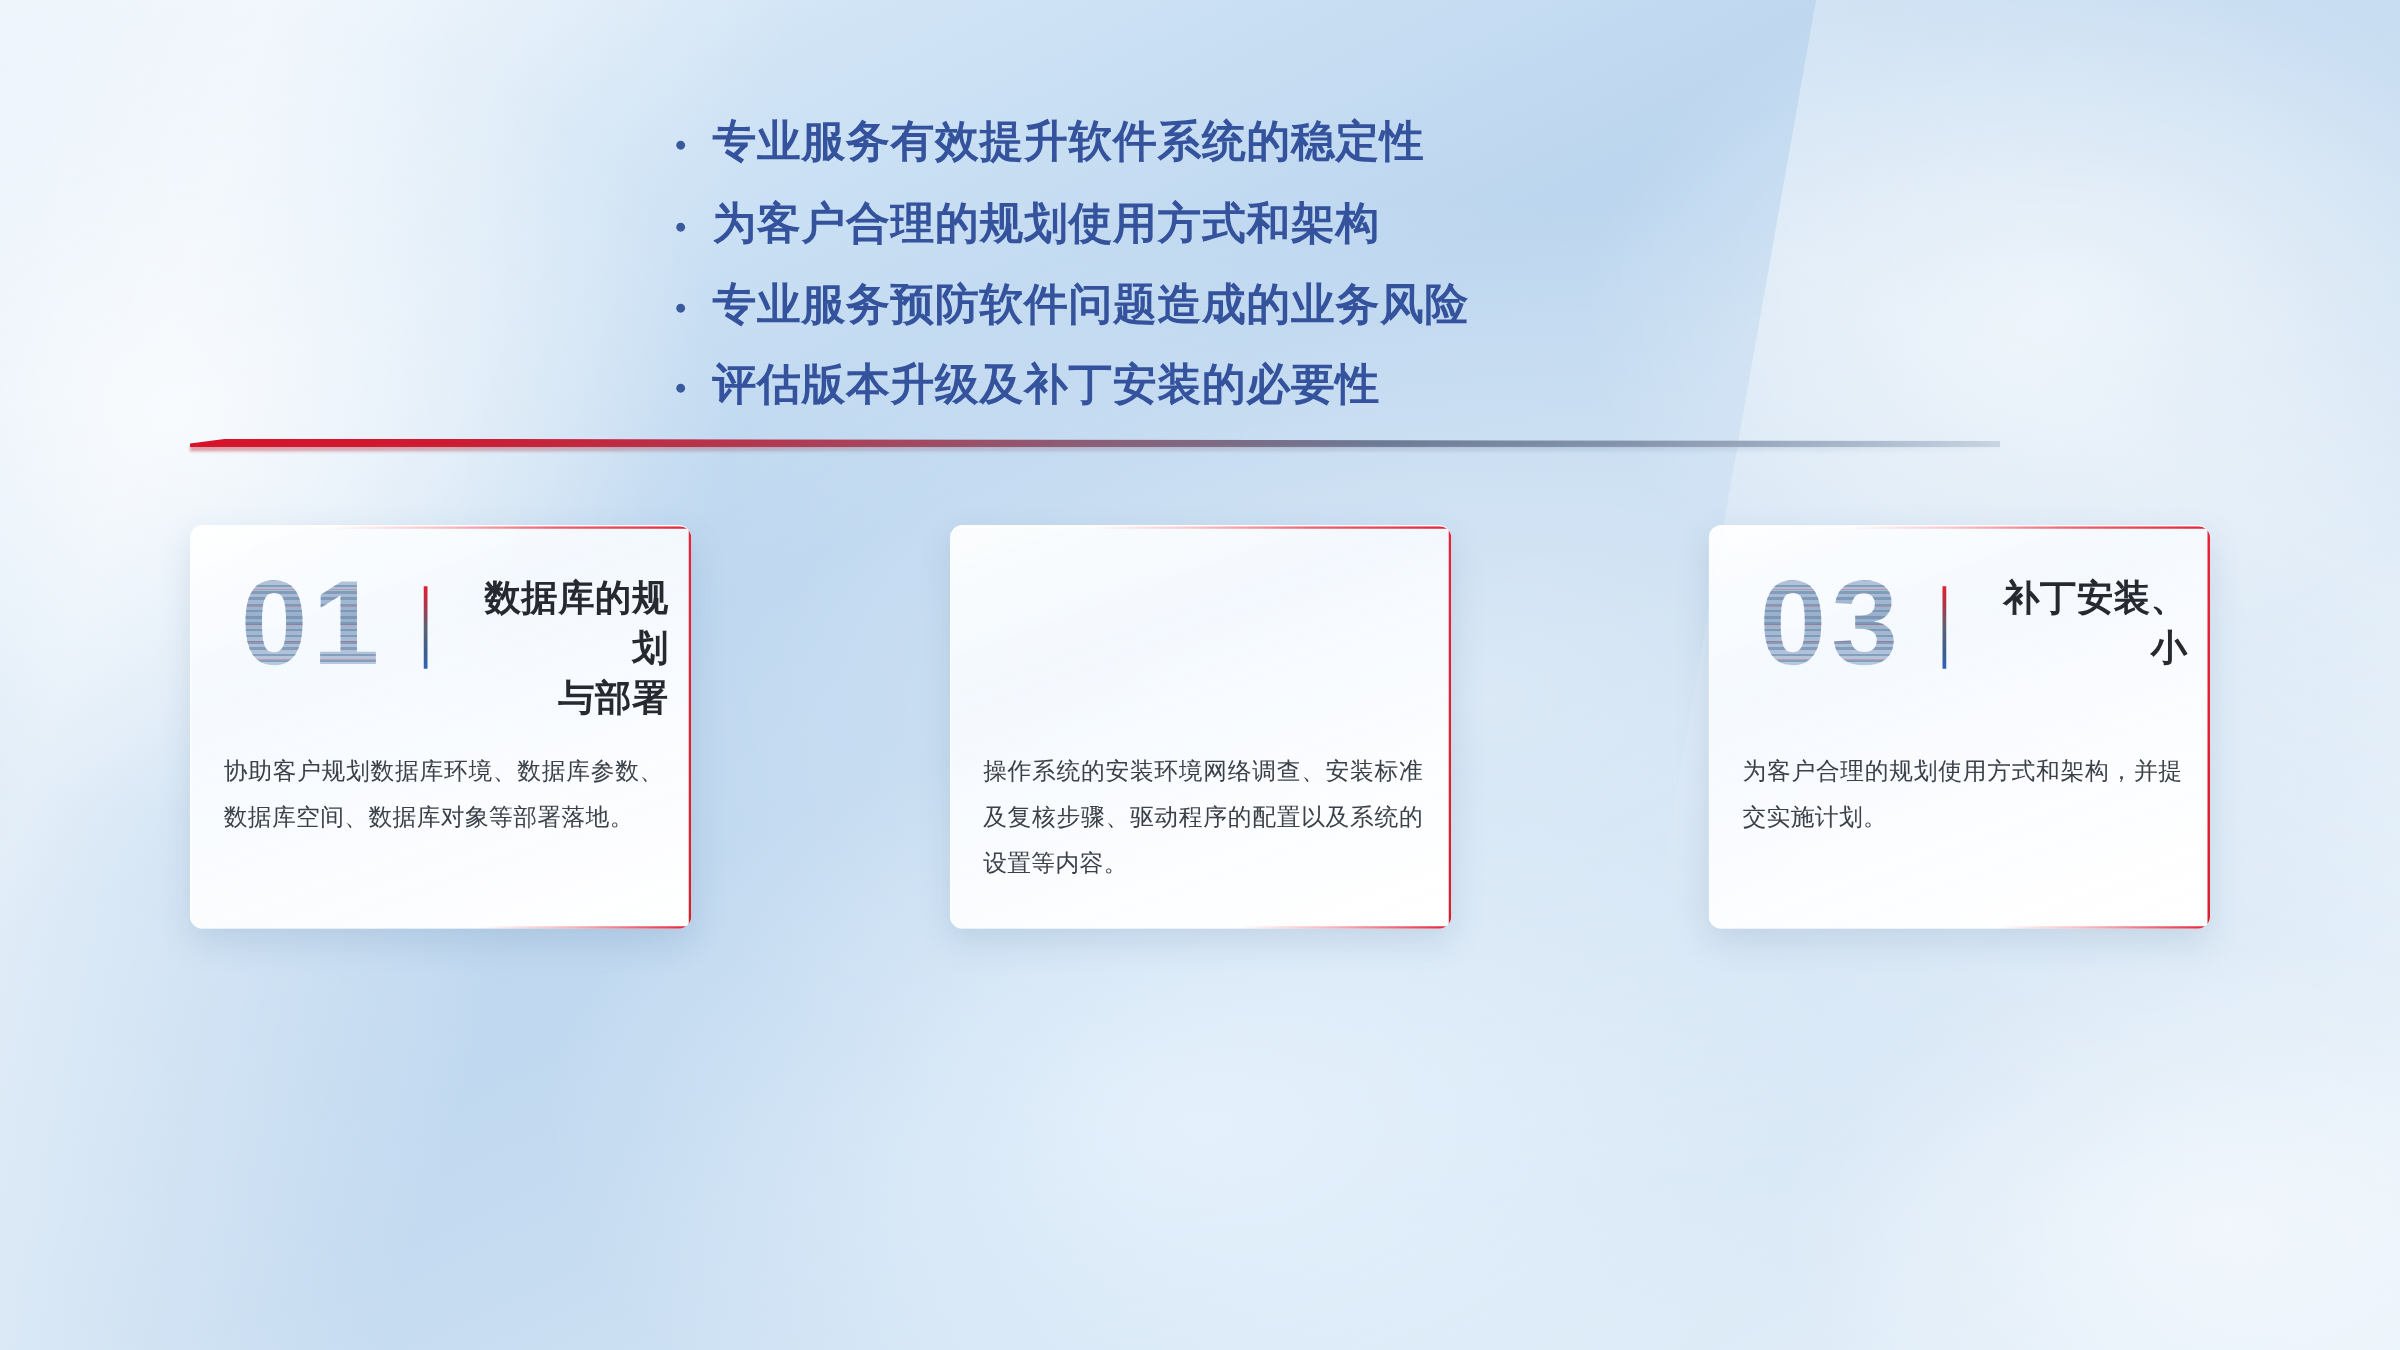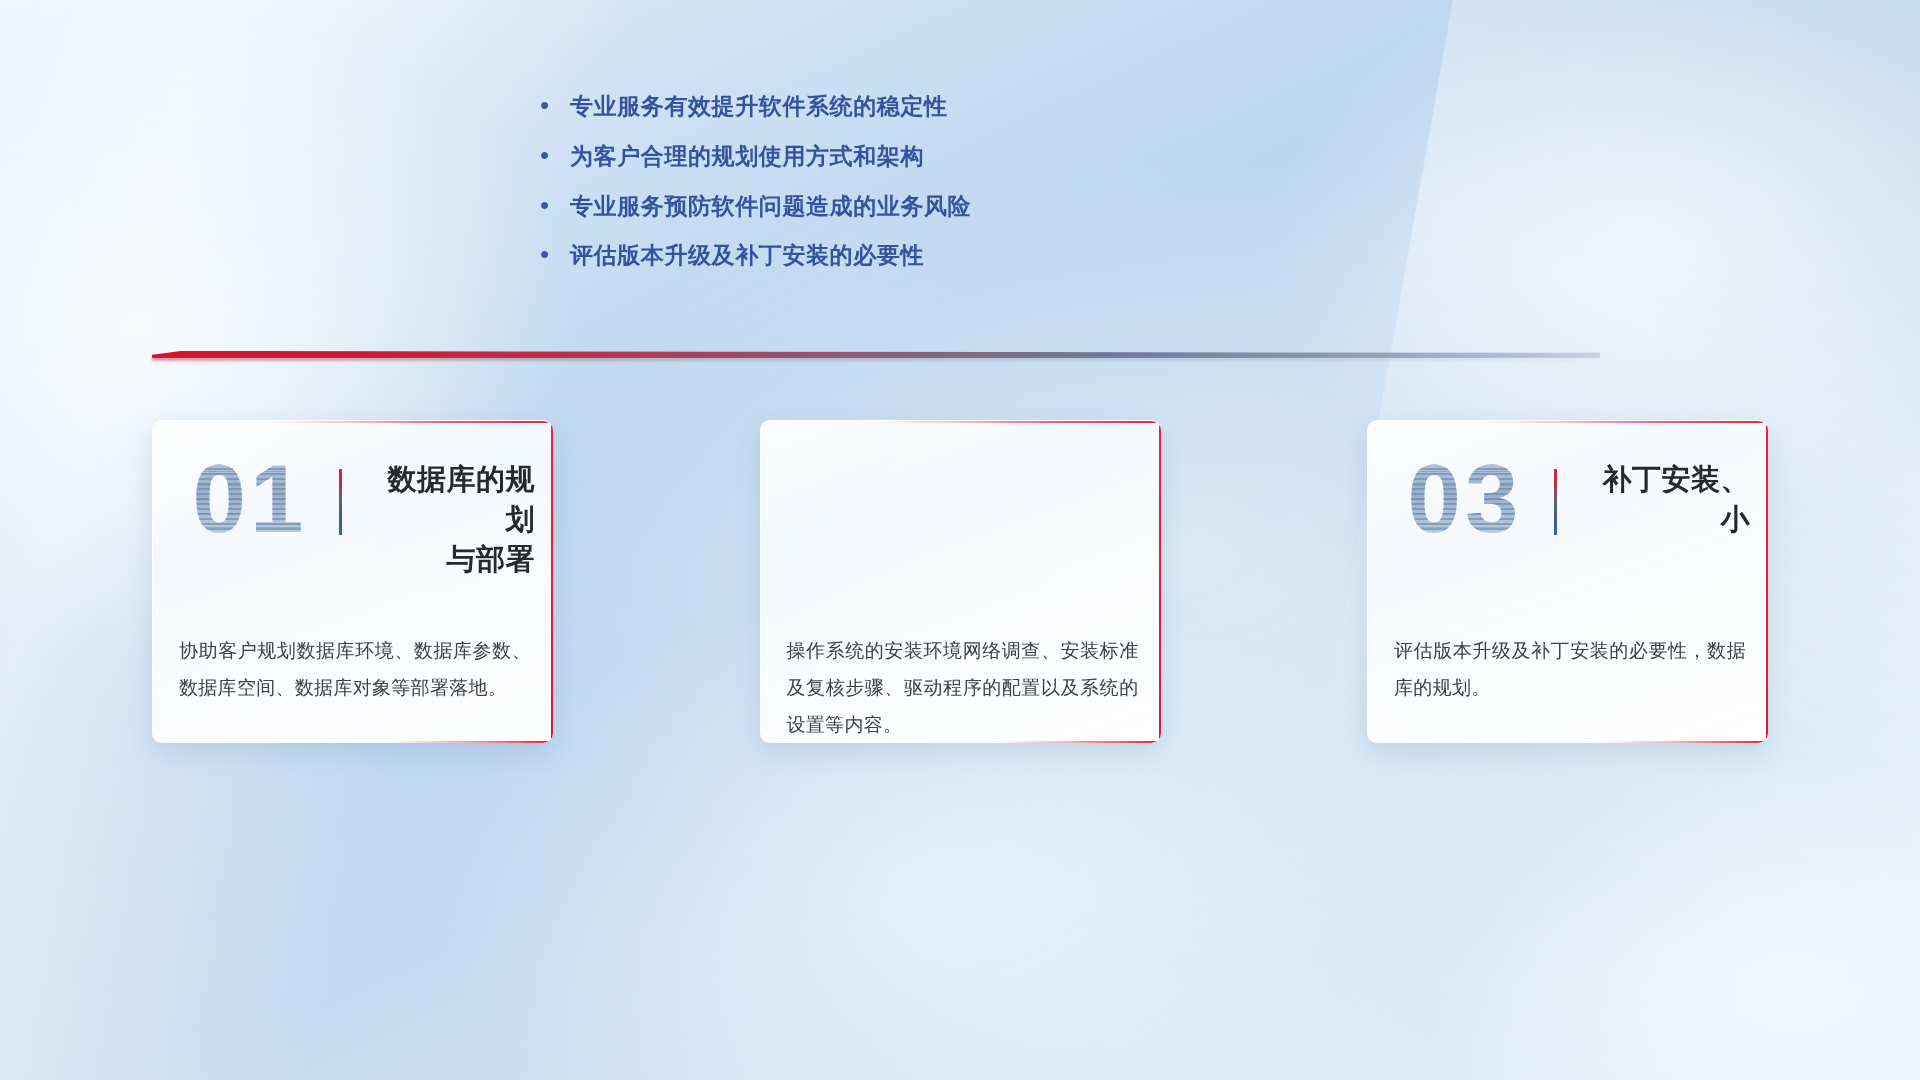--- a/index.html
+++ b/index.html
@@ -37,21 +37,21 @@
   .bullet-row{
     display:flex;align-items:baseline;
     margin-bottom:21px;
   }
   .bullet-dot{
     width:30px;flex:0 0 30px;
     color:#3a5a9e;font-size:26px;line-height:1;
     text-align:left;
   }
   .bullet-text{
-    font-size:23px;
+    font-size:35px;
     font-weight:700;
     color:#34539c;
     letter-spacing:0.6px;
     line-height:1.25;
     white-space:nowrap;
   }
 
   
   .divider{
     position:absolute;left:152px;top:349px;width:1448px;height:14px;z-index:4;
@@ -142,21 +142,20 @@
   .card-title{
     position:absolute;left:212px;top:38px;right:18px;
     font-size:29px;font-weight:700;color:#262a30;
     line-height:1.38;letter-spacing:0.5px;text-align:right;
   }
   .card-body{
     position:absolute;left:26px;right:22px;top:178px;
     font-size:19px;color:#3b4149;line-height:1.95;
     letter-spacing:0.3px;
     text-align:justify;
-    margin-top:33px;
   }
 </style>
 </head>
 <body>
 
 <div id="stage">
 
   <div class="bullets">
     <div class="bullet-row">
       <span class="bullet-dot">•</span>
@@ -211,17 +210,17 @@
       <div class="edge-top"></div>
       <div class="edge-bottom"></div>
       <div class="card-head">
         <div class="card-num">03</div>
         <div class="card-num-tint">03</div>
         <div class="card-rule"></div>
         <div class="card-title">
           <div>补丁安装、小</div>
         </div>
       </div>
-      <div class="card-body">评估版本升级及补丁安装的必要性，数据库的规划。</div>
+      <div class="card-body">为客户合理的规划使用方式和架构，并提交实施计划。</div>
     </div>
 
   </div>
 </div>
 
 </body></html>

